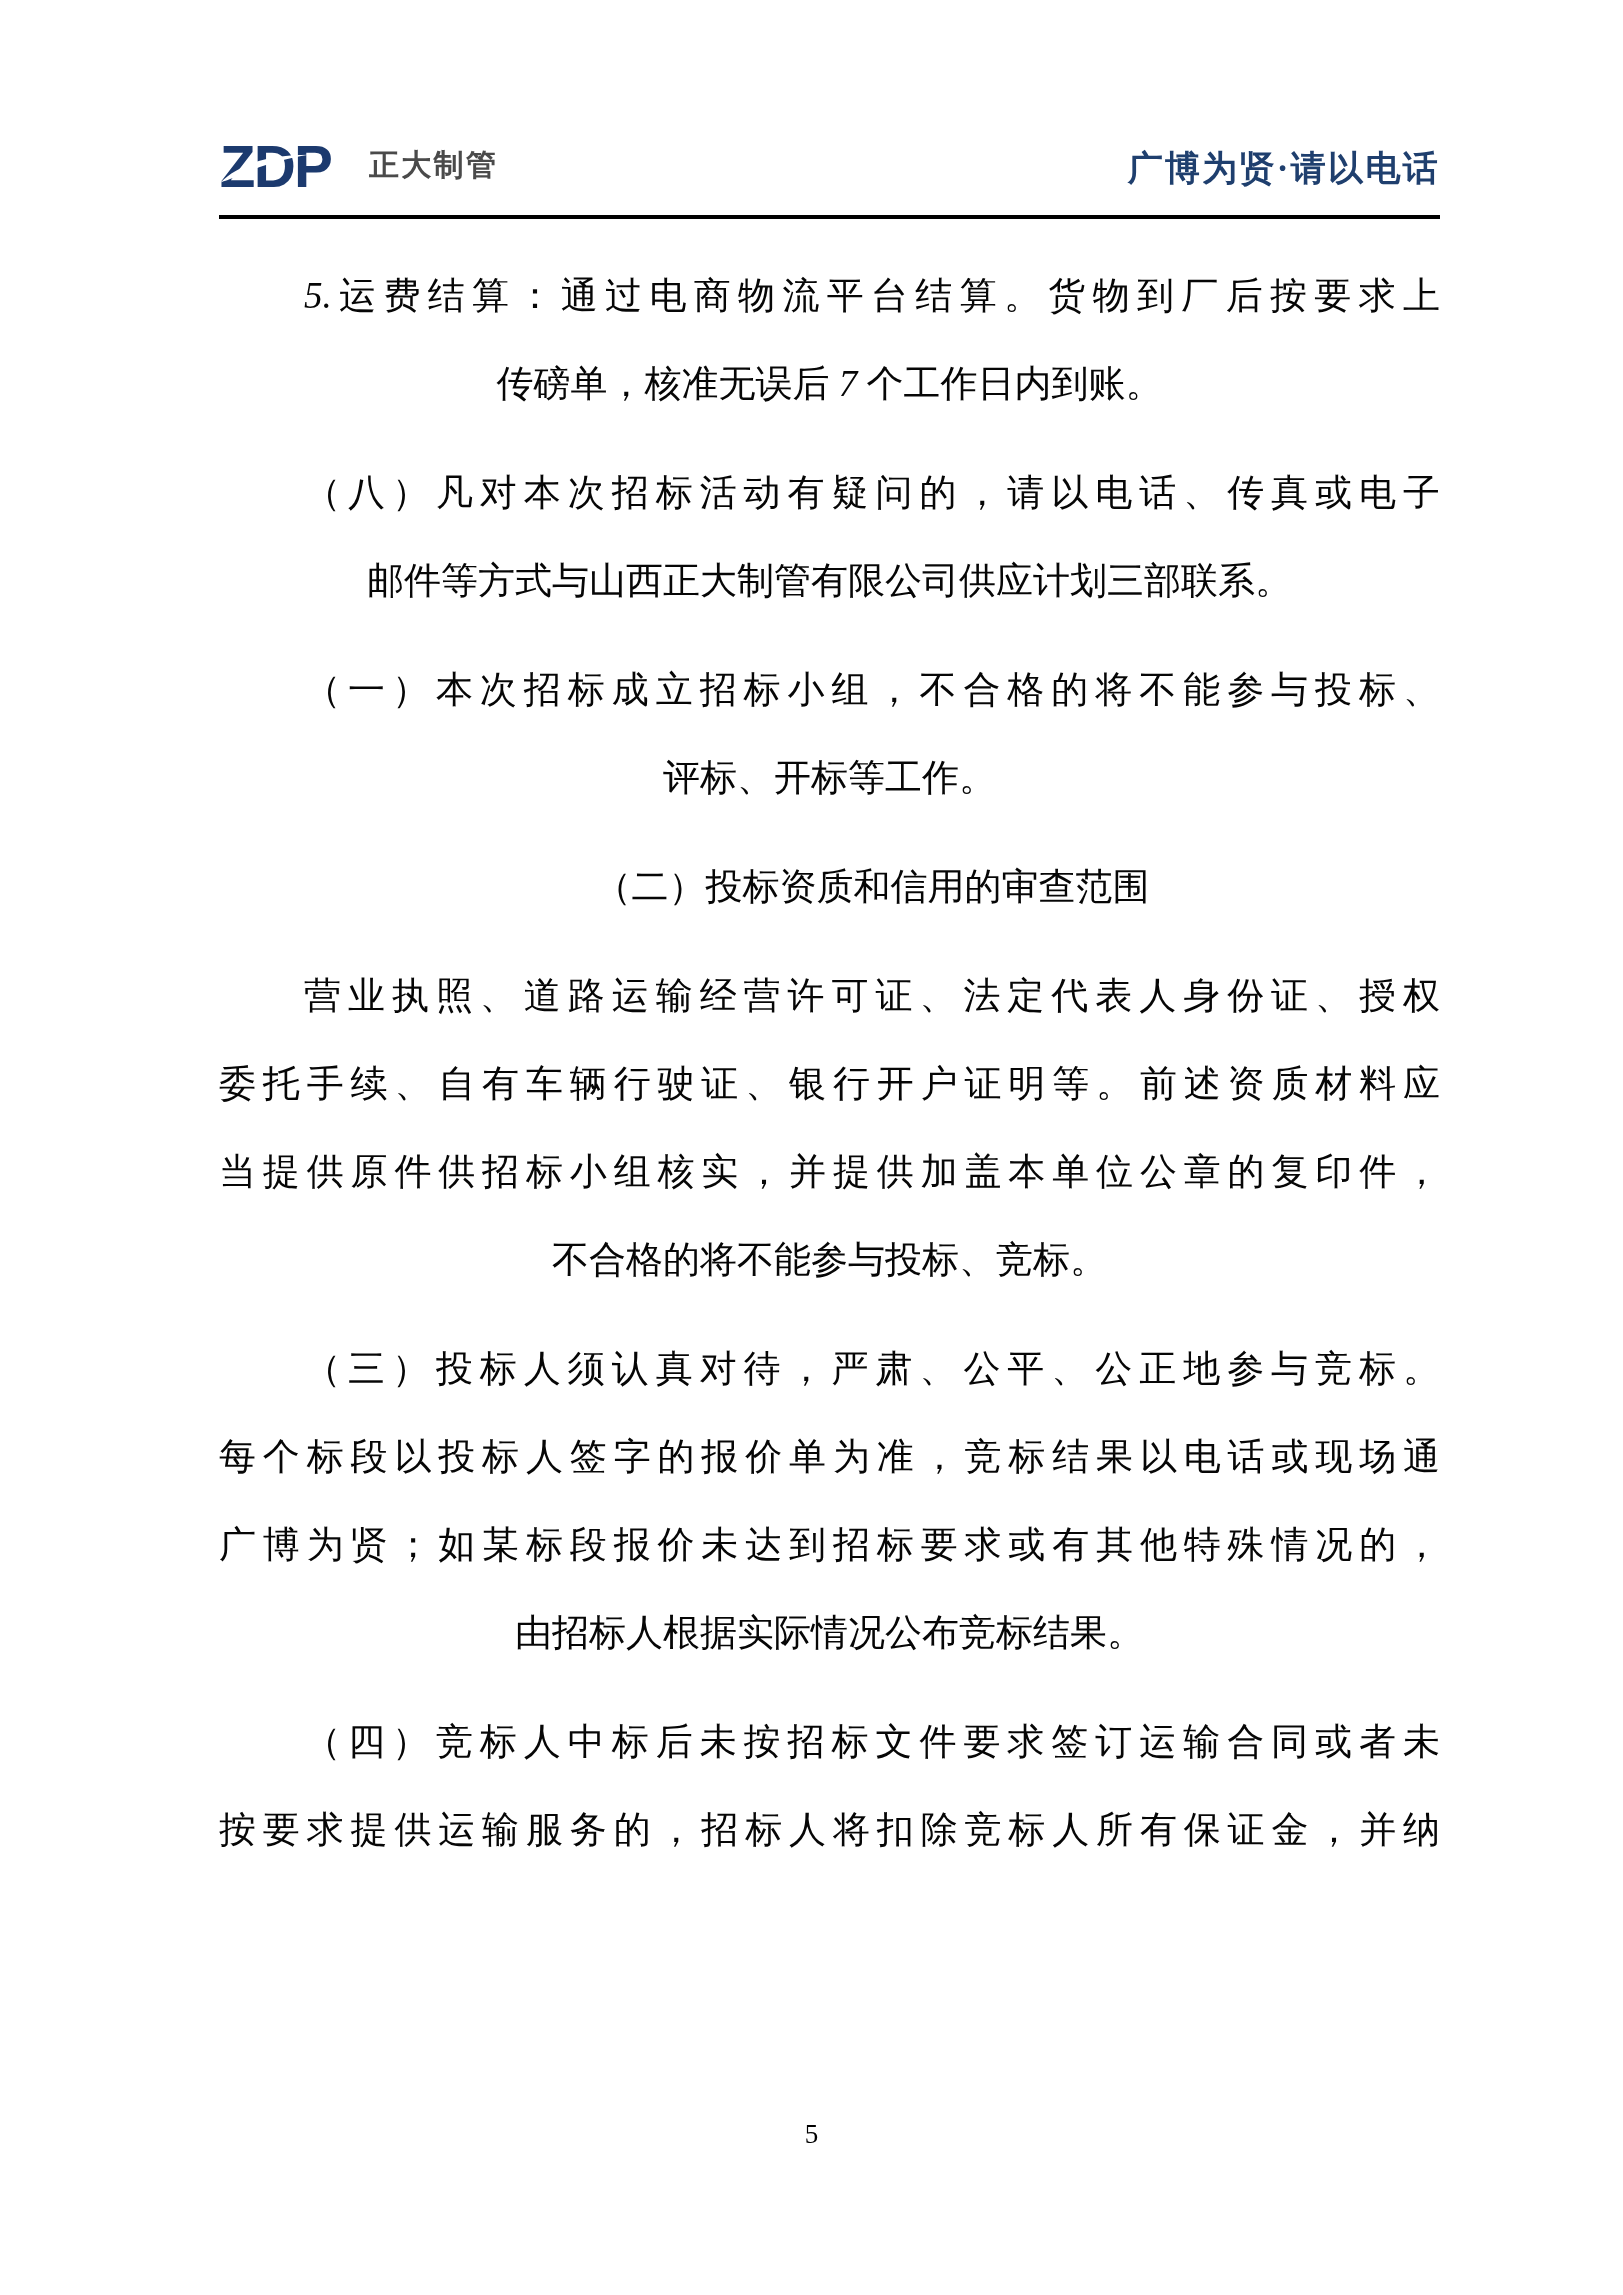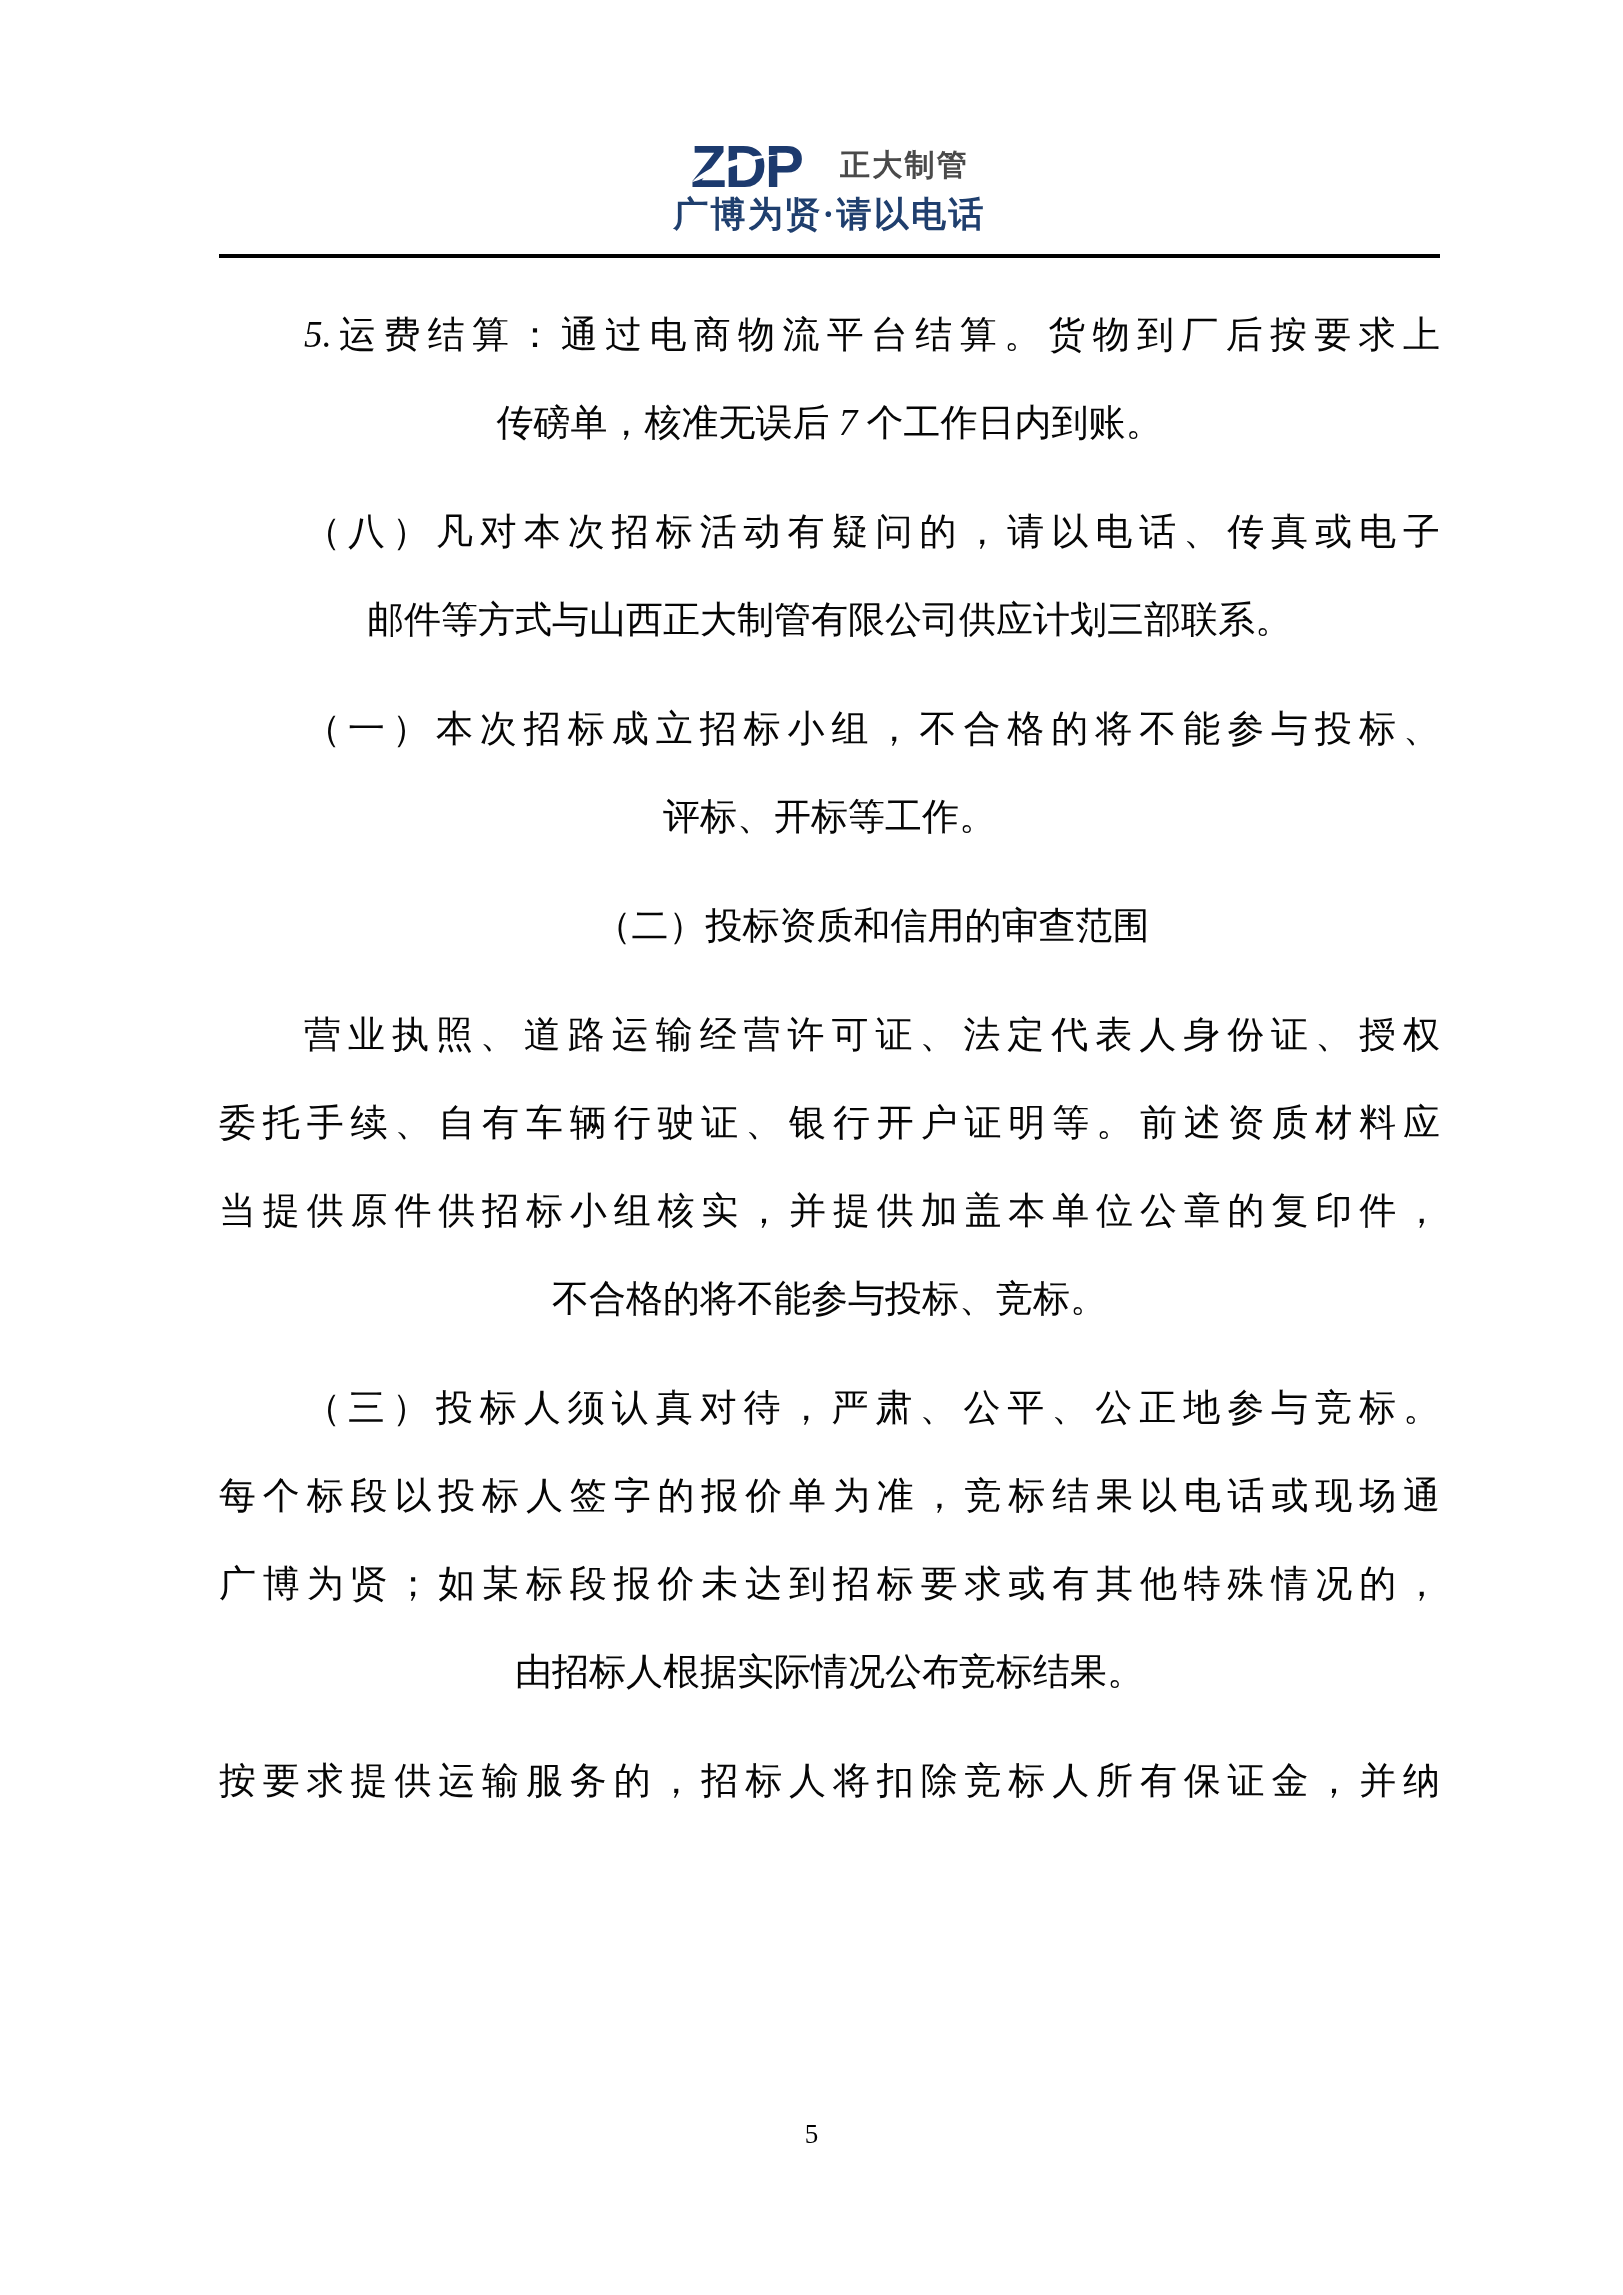--- a/index.html
+++ b/index.html
@@ -13,21 +13,21 @@
   html,body{background:#ffffff;}
   body{
     width:1623px;height:2295px;
     position:relative;
     font-family:"Liberation Serif","DejaVu Serif",serif;
     color:var(--ink);
   }
   
   .header{
     padding:140px 183px 0 219px;
-    display:flex;align-items:center;justify-content:space-between;flex-direction:column;
+    display:flex;align-items:center;justify-content:space-between;
   }
   .logo{display:flex;align-items:center;}
   .logo-mark{width:136px;height:53px;display:block;}
   .logo-mark text{
     font-family:"Liberation Sans","DejaVu Sans",sans-serif;
     font-weight:bold;letter-spacing:-3px;
   }
   .logo-cn{
     font-family:Liberation Mono, monospace;
     font-weight:bold;
@@ -119,20 +119,21 @@
   </p>
 
   <p class="para">
     <span class="line full indent">（三）投标人须认真对待，严肃、公平、公正地参与竞标。</span>
     <span class="line full">每个标段以投标人签字的报价单为准，竞标结果以电话或现场通</span>
     <span class="line full">广博为贤；如某标段报价未达到招标要求或有其他特殊情况的，</span>
     <span class="line last">由招标人根据实际情况公布竞标结果。</span>
   </p>
 
   <p class="para">
+    <span class="line full indent">（四）竞标人中标后未按招标文件要求签订运输合同或者未</span>
     <span class="line full">按要求提供运输服务的，招标人将扣除竞标人所有保证金，并纳</span>
   </p>
 
 </main>
 
 <div class="footer">
   <span>5</span>
 </div>
 
 

